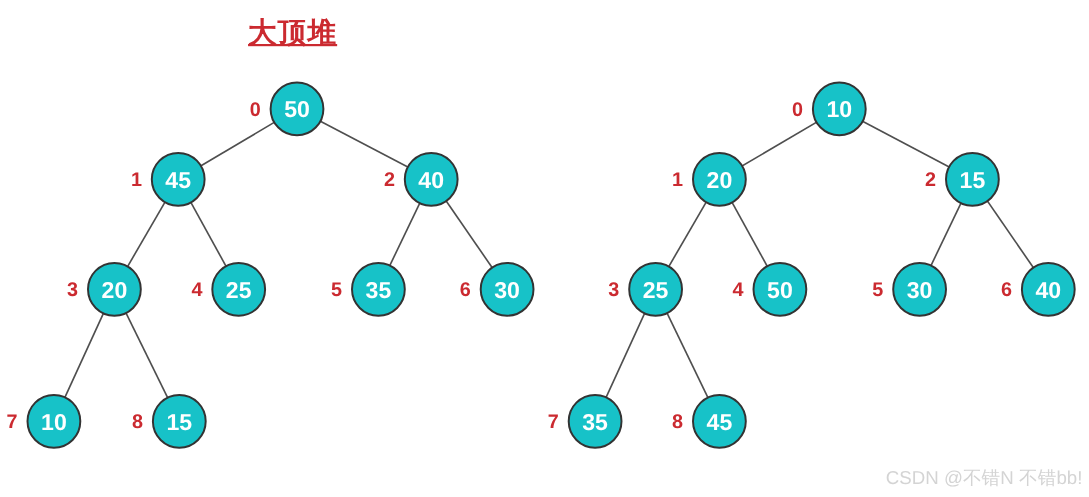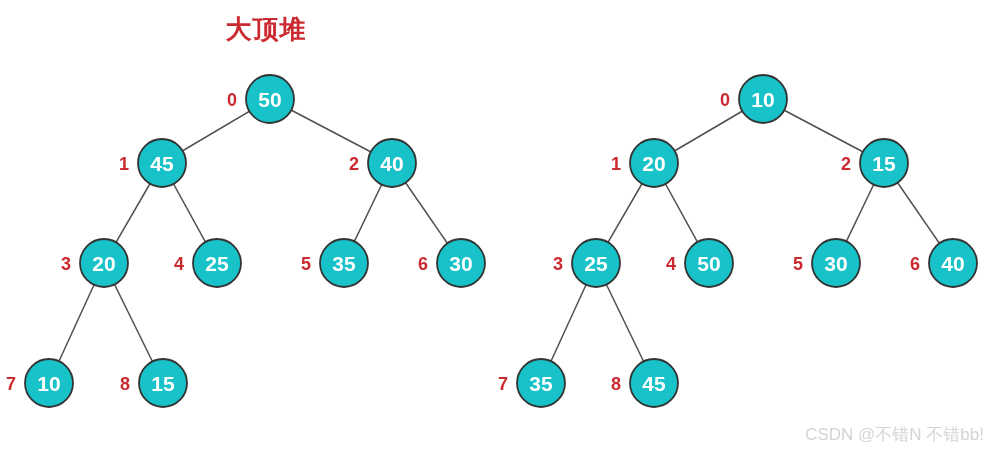--- a/index.html
+++ b/index.html
@@ -21,20 +21,21 @@
     top: 0;
   }
   .tree-title {
     position: absolute;
     top: 12px;
     transform: translateX(-50%);
     font-size: 26px;
     font-weight: bold;
     letter-spacing: 1px;
     white-space: nowrap;
+    text-decoration: underline;
   }
   #title-0 { left: 266px; }
   #title-1 { left: 764px; }
   .watermark {
     position: absolute;
     top: 423px;
     right: 6px;
     font-size: 17px;
     color: #d4d4d4;
     text-shadow: 0 1px 0 #ffffff;

